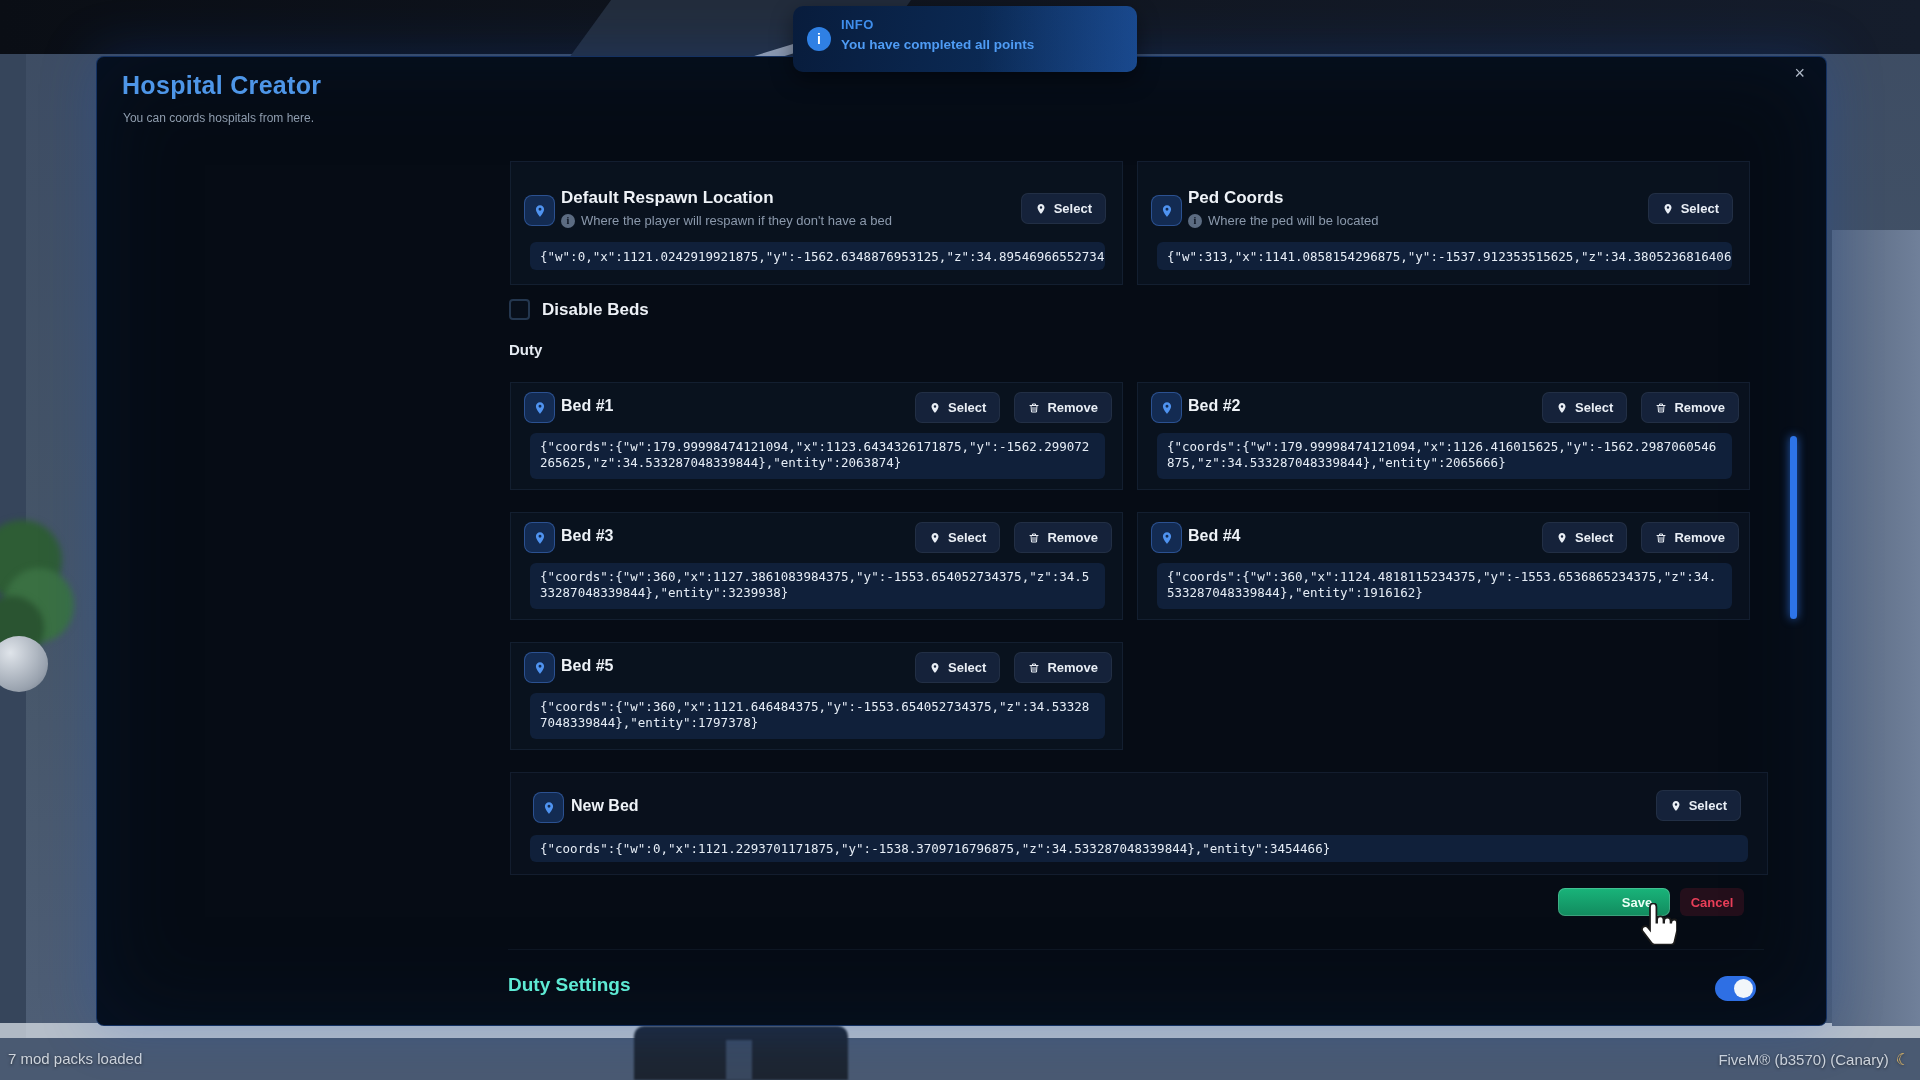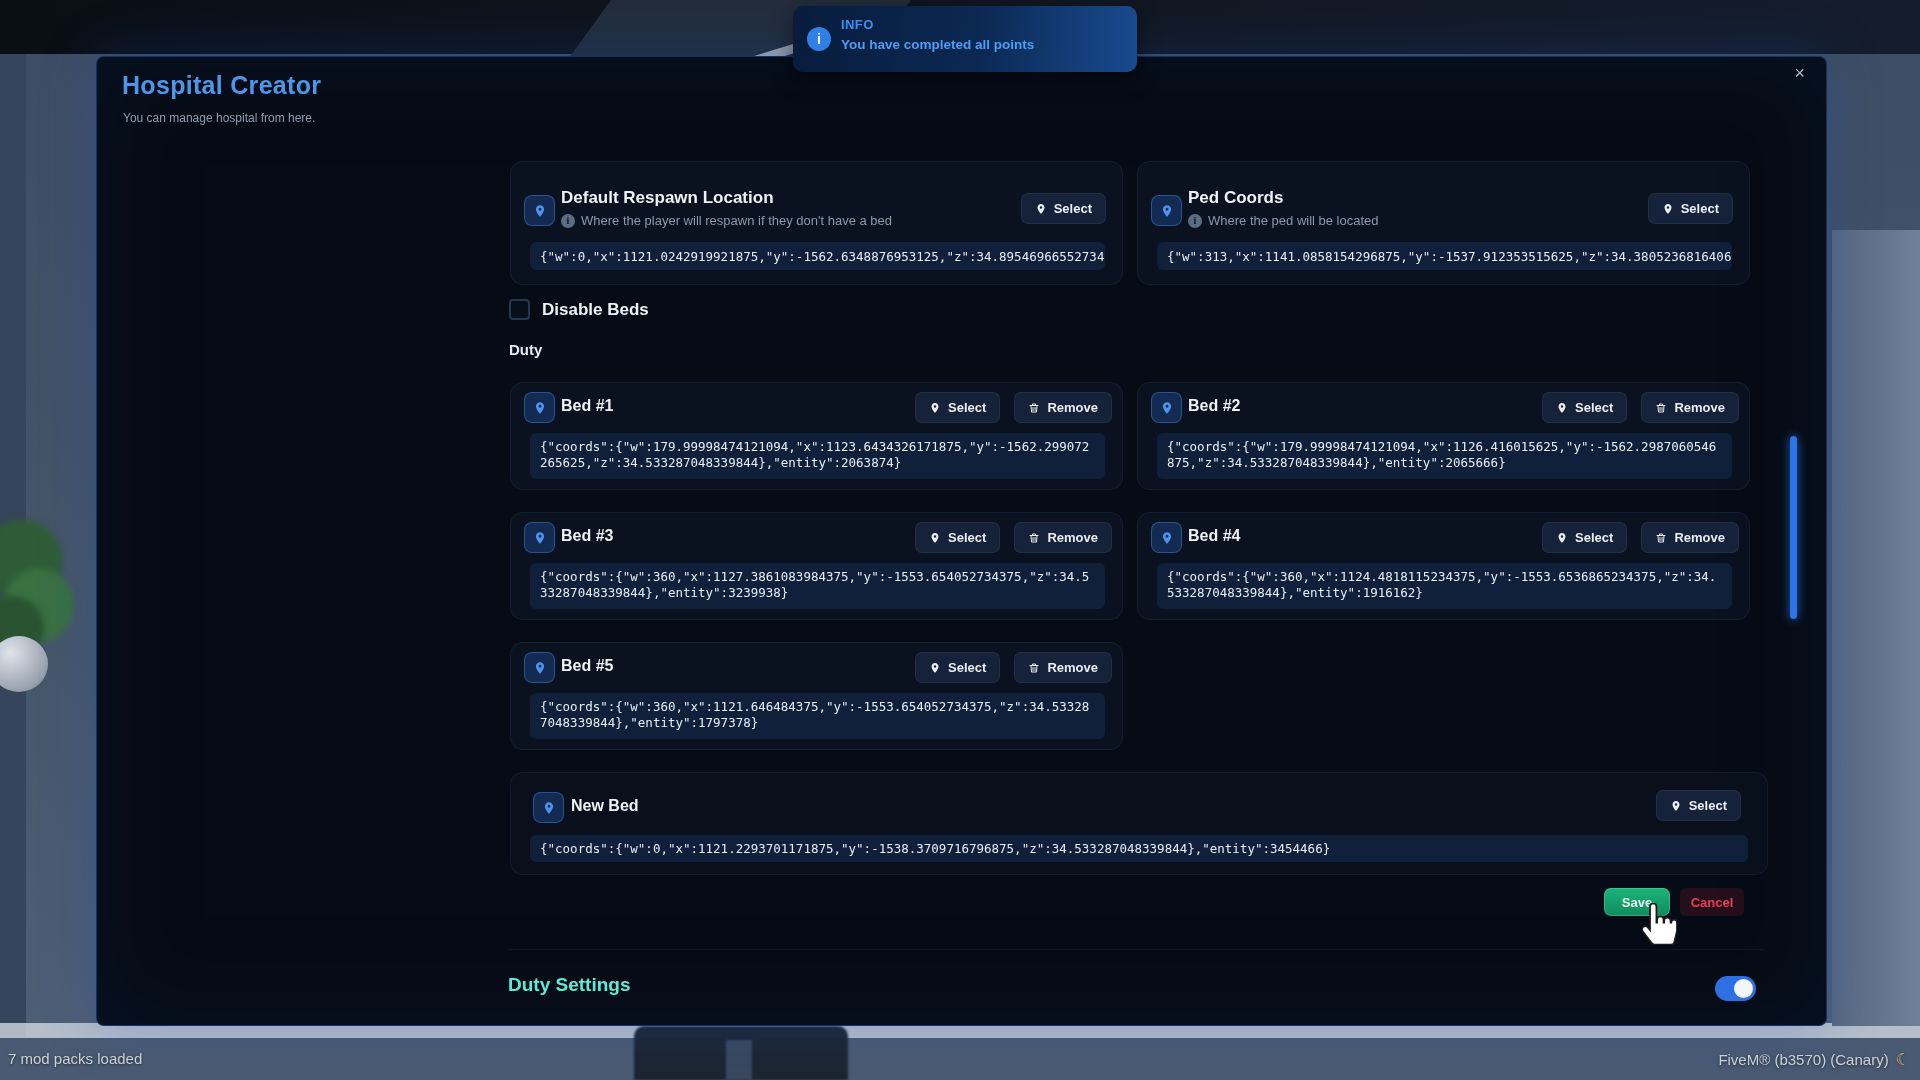--- a/index.html
+++ b/index.html
@@ -53,21 +53,21 @@
   .search-ic{position:absolute;left:10px;top:10px;width:16px;height:16px;}
   .add-btn{position:absolute;left:249px;top:34px;width:34px;height:37px;background:#0e1a2c;border-radius:8px;
            color:#dfe6ee;font-size:19px;display:flex;align-items:center;justify-content:center;cursor:pointer;}
   .empty-ic{position:absolute;left:128px;top:156px;width:62px;height:62px;border-radius:50%;background:#121c2c;
             color:#e9edf3;font-size:26px;display:flex;align-items:center;justify-content:center;
             box-shadow:0 0 0 12px rgba(28,42,66,.28);}
   .empty-title{position:absolute;left:0;top:233px;width:319px;text-align:center;font-size:16.5px;font-weight:700;color:#e9edf3;}
   .empty-sub{position:absolute;left:44px;top:262px;width:231px;text-align:center;font-size:13px;color:#8190a4;line-height:17px;}
   
   .content{position:absolute;left:411px;top:100px;width:1258px;height:852px;}
-  .card{position:relative;background:rgba(13,23,38,.55);border:1px solid rgba(96,140,200,.11);border-radius:13px;}
+  .card{position:relative;background:rgba(13,23,38,.55);border:1px solid rgba(96,140,200,.11);border-radius:0;}
   .top-cards{position:absolute;left:2px;top:4px;width:1240px;display:grid;grid-template-columns:1fr 1fr;gap:14px;}
   .loc-card{height:122px;}
   .pin-tile{position:absolute;left:13px;top:33px;width:29px;height:29px;border-radius:8px;background:#132b52;
             border:1px solid rgba(80,140,240,.40);display:flex;align-items:center;justify-content:center;}
   .pin-tile svg{width:14px;height:14px;fill:#4f93f0;}
   .c-title{position:absolute;left:50px;top:26px;font-size:17px;font-weight:700;color:#eef2f7;}
   .c-desc{position:absolute;left:50px;top:51px;font-size:13px;color:#8b99ac;display:flex;gap:6px;align-items:center;}
   .i-dot{display:inline-flex;width:14px;height:14px;border-radius:50%;background:#5c6c82;color:#0b1220;
          font-size:10px;font-weight:700;align-items:center;justify-content:center;font-family:"Liberation Serif",serif;}
   .btn{height:31px;background:#15223a;border:1px solid rgba(255,255,255,.06);border-radius:7px;color:#e9eef5;
@@ -91,21 +91,21 @@
             word-break:break-all;overflow:hidden;}
   .newbed{position:absolute;left:2px;top:615px;width:1256px;height:101px;background:rgba(13,23,38,.45);}
   .newbed .pin-tile{left:22px;top:19px;}
   .newbed .bed-title{left:60px;top:24px;}
   .newbed .select-btn{position:absolute;right:26px;top:17px;}
   .new-code{position:absolute;left:19px;top:62px;width:1218px;height:27px;display:flex;align-items:center;
             padding:0 10px;white-space:nowrap;overflow:hidden;}
   .actions{position:absolute;right:22px;top:731px;display:flex;gap:10px;}
   .save-btn{width:66px;height:28px;background:linear-gradient(180deg,#19b47a,#128a5e);border-radius:7px;color:#eafff5;
             font-size:13px;font-weight:700;display:flex;align-items:center;justify-content:center;cursor:pointer;
-            box-shadow:inset 0 0 0 1px rgba(255,255,255,.18);}
+            box-shadow:inset 0 0 0 1px rgba(255,255,255,.18);padding-left:46px;}
   .cancel-btn{width:64px;height:28px;background:rgba(190,30,60,.16);border-radius:6px;color:#e83e58;
               font-size:13px;font-weight:700;display:flex;align-items:center;justify-content:center;cursor:pointer;}
   .divider{position:absolute;left:0;top:792px;width:1256px;height:1px;background:rgba(120,150,200,.08);}
   .duty-heading{position:absolute;left:0;top:817px;font-size:19px;font-weight:700;color:#5eead4;}
   .toggle{position:absolute;right:10px;top:819px;width:41px;height:25px;border-radius:13px;background:#2e6fe4;cursor:pointer;}
   .toggle-knob{position:absolute;right:3px;top:3px;width:19px;height:19px;border-radius:50%;background:#f2f6fa;}
   .scroll-thumb{position:absolute;left:1693px;top:379px;width:7px;height:183px;border-radius:4px;background:#2d74e8;
                 box-shadow:0 0 10px rgba(45,116,232,.8);}
   
   .cursor{position:absolute;left:1641px;top:903px;width:36px;height:42px;z-index:60;pointer-events:none;}
@@ -137,21 +137,21 @@
 
   <div class="toast">
     <div class="toast-hl"></div>
     <div class="toast-ic">i</div>
     <div class="toast-title">INFO</div>
     <div class="toast-msg">You have completed all points</div>
   </div>
 
   <div class="modal">
     <div class="m-title">Hospital Creator</div>
-    <div class="m-sub">You can manage hospital from here.</div>
+    <div class="m-sub">You can coords hospitals from here.</div>
     <div class="m-close">×</div>
 
 
     <div class="content">
 
       <div class="top-cards">
 
         <div class="card loc-card">
           <div class="pin-tile">
             <svg viewBox="0 0 24 24">

